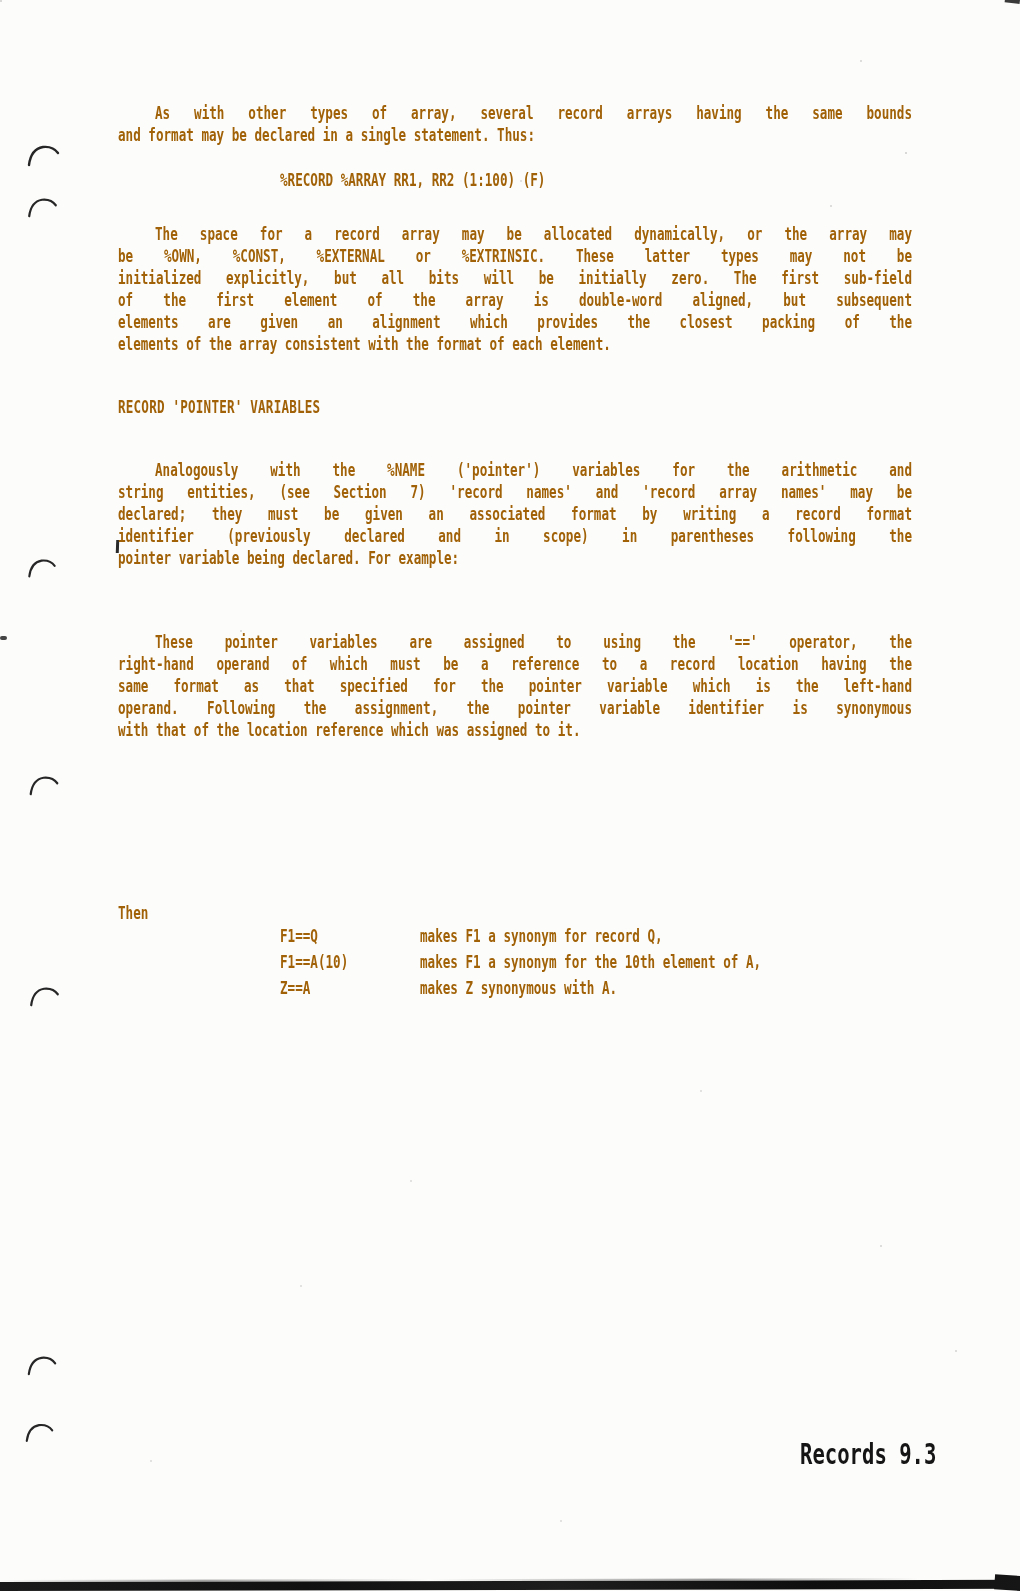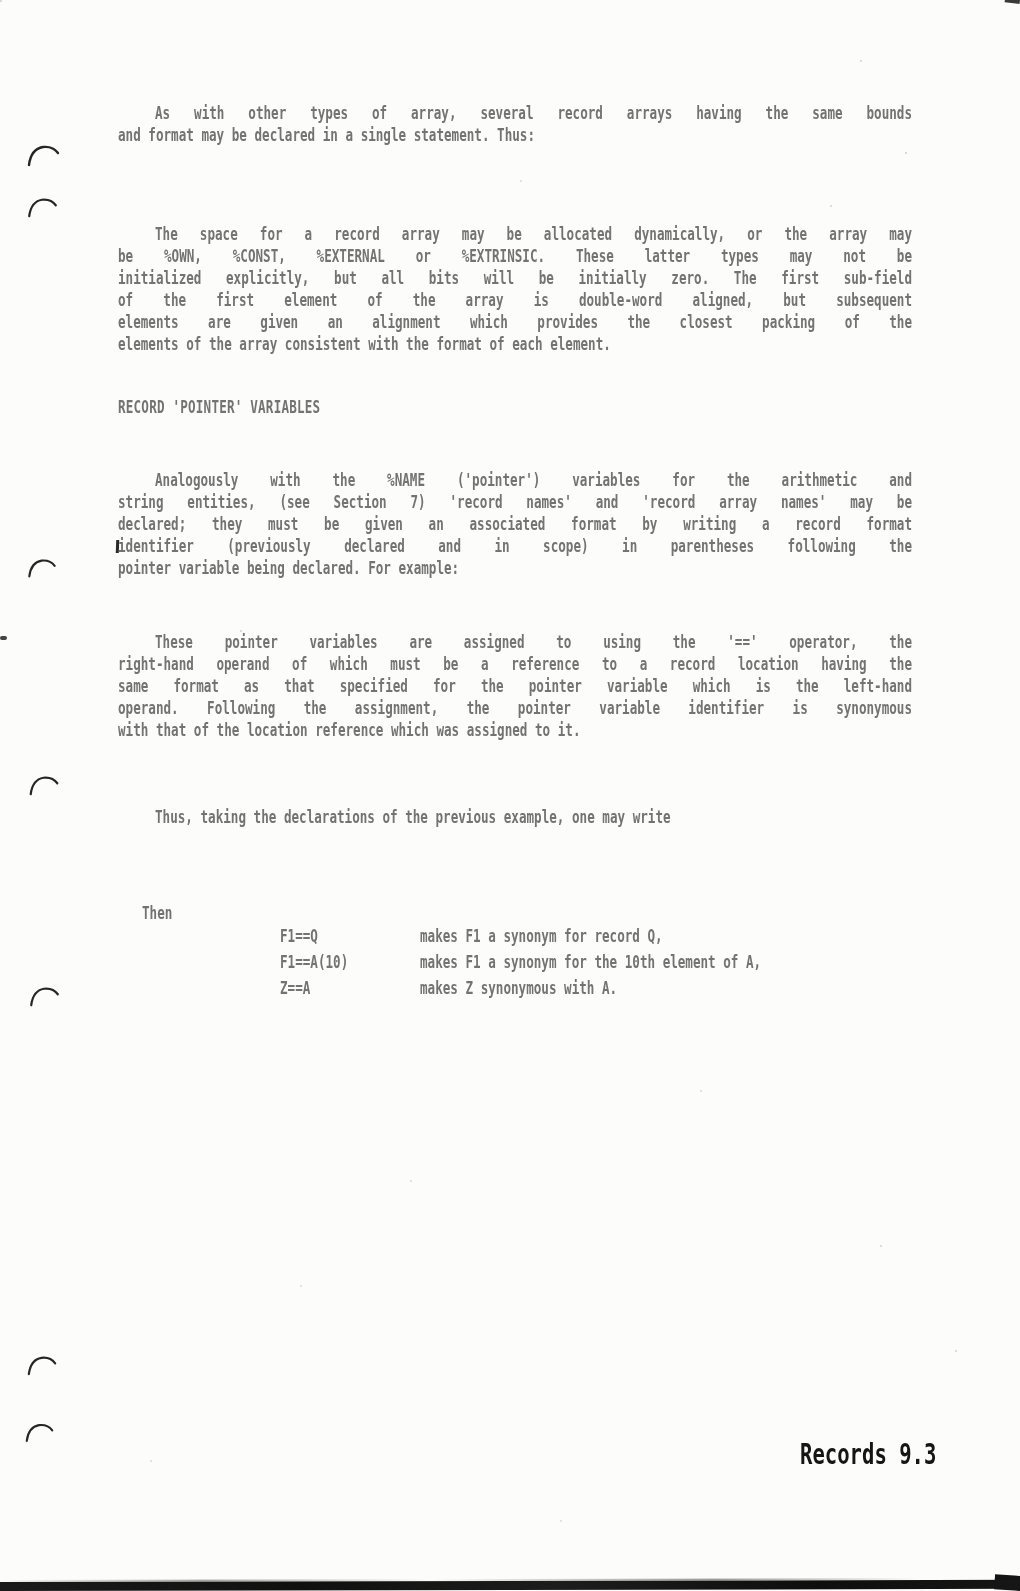--- a/index.html
+++ b/index.html
@@ -21,40 +21,40 @@
       700px 1090px 0 0 rgba(0,0,0,.10),
       410px 1180px 0 0 rgba(0,0,0,.10),
       880px 1245px 0 0 rgba(0,0,0,.12),
       300px 1285px 0 0 rgba(0,0,0,.10),
       955px 1350px 0 0 rgba(0,0,0,.12),
       560px 1520px 0 0 rgba(0,0,0,.10),
       150px 1460px 0 0 rgba(0,0,0,.10);
   }
   .content{
     position:absolute;left:118px;top:0;width:794px;height:1591px;
-    color:#737373;
+    color:#a16207;
     font-weight:bold;
     font-size:12.6px;
   }
   .block{position:absolute;width:100%;}
   .ln{
     display:block;
     height:22px;line-height:22px;
     white-space:nowrap;
     transform:scaleY(1.42);
     transform-origin:50% 55%;
   }
   .para .ln{white-space:normal;}
   .j{text-align:justify;text-align-last:justify;}
   .indent{padding-left:37px;}
   .codeblock{left:162px;width:632px;}
   .trow{height:26px;line-height:26px;}
   .tcode{display:inline-block;width:140px;}
   .heading-line{letter-spacing:.2px;}
-  .then-block{left:0;width:200px;margin-left:24px;}
+  .then-block{left:0;width:200px;}
   .footer{
     position:absolute;left:800px;top:1441px;
     color:#151515;font-weight:bold;font-size:20.6px;
     height:28px;line-height:28px;white-space:nowrap;
     transform:scaleY(1.4);transform-origin:50% 55%;
   }
   .arc{position:absolute;}
   .tick-mark{position:absolute;left:116px;top:540px;width:2.5px;height:13px;background:#2a2a2a;transform:rotate(2deg);}
   .edge-speck{position:absolute;left:0px;top:636px;width:7px;height:4px;background:#444;border-radius:2px;}
   .corner-mark{position:absolute;left:1005px;top:0;width:15px;height:4px;background:#3a3a3a;transform:rotate(7deg);transform-origin:100% 0;}
@@ -100,54 +100,54 @@
 <div class="edge-speck"></div>
 <div class="corner-mark"></div>
 
 <div class="content">
 
   <div class="block para" style="top:103px">
     <div class="ln j indent">As with other types of array, several record arrays having the same bounds</div>
     <div class="ln">and format may be declared in a single statement. Thus:</div>
   </div>
 
+  <div class="block codeblock" style="top:170px">
+    <div class="ln">%RECORD %ARRAY RR1, RR2 (1:100) (F)</div>
+  </div>
 
   <div class="block" style="top:397px">
     <div class="ln heading-line">RECORD 'POINTER' VARIABLES</div>
   </div>
 
   <div class="block para" style="top:224px">
     <div class="ln j indent">The space for a record array may be allocated dynamically, or the array may</div>
     <div class="ln j">be %OWN, %CONST, %EXTERNAL or %EXTRINSIC. These latter types may not be</div>
     <div class="ln j">initialized explicitly, but all bits will be initially zero. The first sub-field</div>
     <div class="ln j">of the first element of the array is double-word aligned, but subsequent</div>
     <div class="ln j">elements are given an alignment which provides the closest packing of the</div>
     <div class="ln">elements of the array consistent with the format of each element.</div>
   </div>
 
-  <div class="block para" style="top:470px">
+  <div class="block para" style="top:460px">
     <div class="ln j indent">Analogously with the %NAME ('pointer') variables for the arithmetic and</div>
     <div class="ln j">string entities, (see Section 7) 'record names' and 'record array names' may be</div>
     <div class="ln j">declared; they must be given an associated format by writing a record format</div>
     <div class="ln j">identifier (previously declared and in scope) in parentheses following the</div>
     <div class="ln">pointer variable being declared. For example:</div>
   </div>
 
 
   <div class="block para" style="top:632px">
     <div class="ln j indent">These pointer variables are assigned to using the '==' operator, the</div>
     <div class="ln j">right-hand operand of which must be a reference to a record location having the</div>
     <div class="ln j">same format as that specified for the pointer variable which is the left-hand</div>
     <div class="ln j">operand. Following the assignment, the pointer variable identifier is synonymous</div>
     <div class="ln">with that of the location reference which was assigned to it.</div>
   </div>
 
-  <div class="block para" style="top:807px">
-    <div class="ln indent">Thus, taking the declarations of the previous example, one may write</div>
-  </div>
 
 
   <div class="block then-block" style="top:903px">
     <div class="ln">Then</div>
   </div>
 
   <div class="block codeblock" style="top:924px">
     <div class="ln trow">
       <span class="tcode">F1==Q</span><span class="tdesc">makes F1 a synonym for record Q,</span>
     </div>

